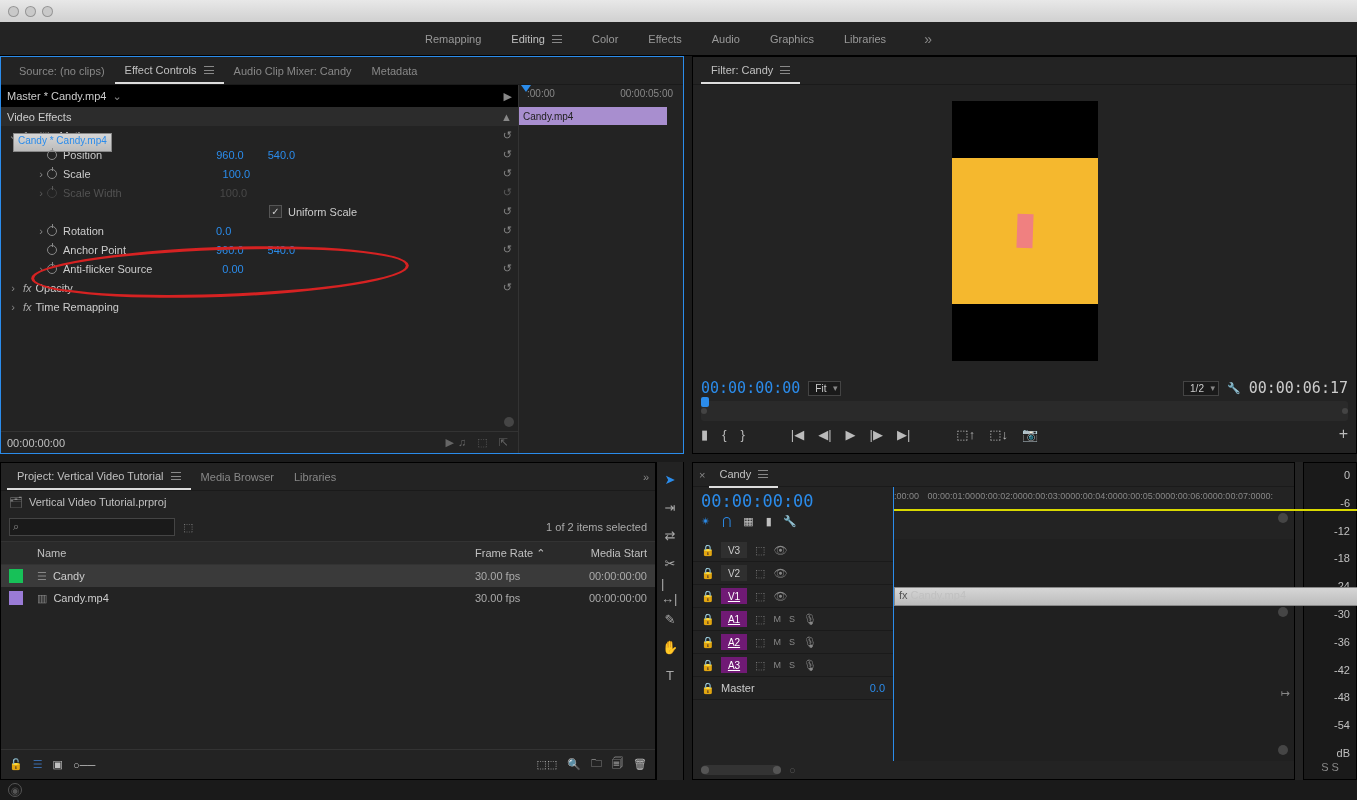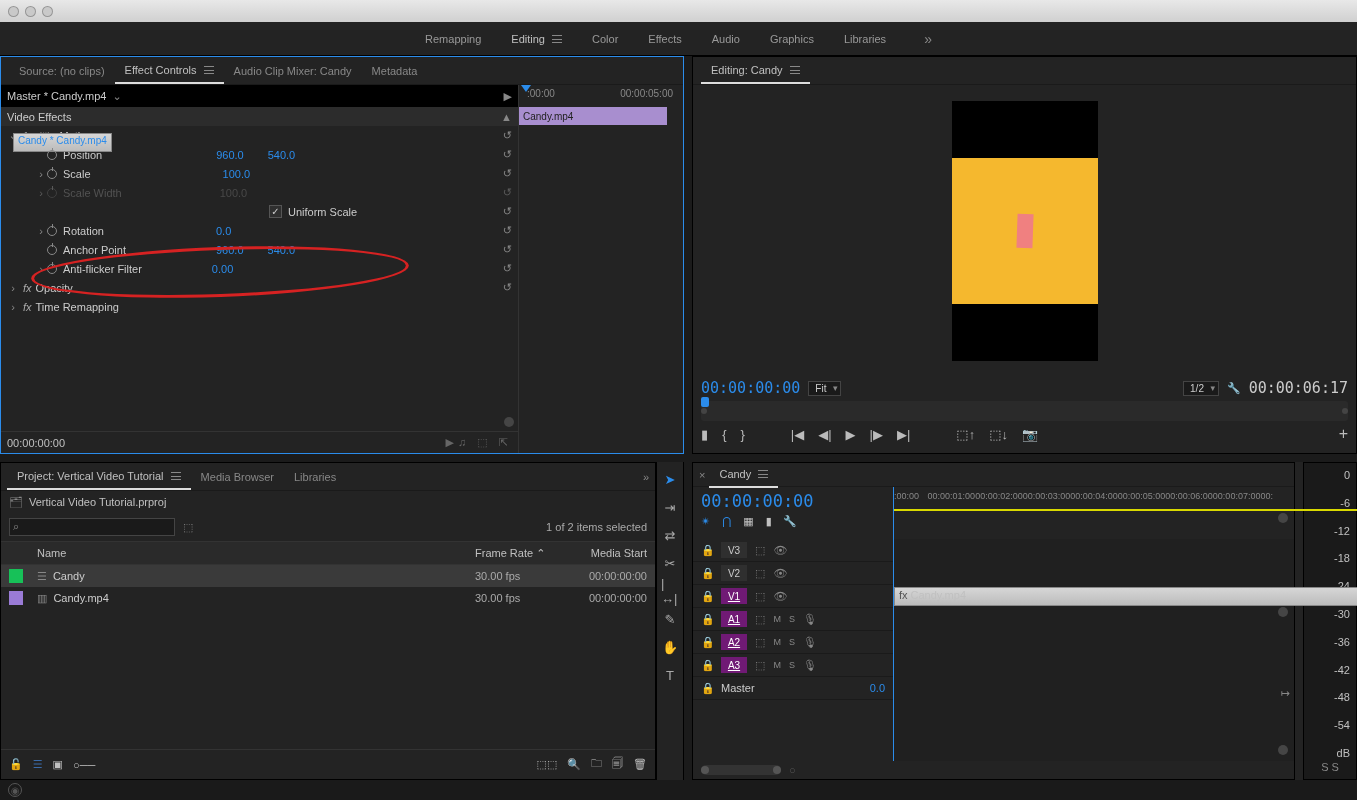--- a/index.html
+++ b/index.html
@@ -251,21 +251,21 @@
             <span style="width:86px;"></span>
             <span class="val">960.0</span>
             <span style="width:20px;"></span>
             <span class="val">540.0</span>
             <span class="reset rst"></span>
           </div>
         <div class="ec-row">
             <span class="tw" style="width:28px;"></span>
             <span class="tw">›</span>
             <span class="stop"></span>
-            <span class="lab">Anti-flicker Filter</span>
+            <span class="lab">Anti-flicker Source</span>
             <span style="width:66px;"></span>
             <span class="val">0.00</span>
             <span class="reset rst"></span>
           </div>
         <div class="ec-row">
             <span class="tw">›</span>
             <span class="fx">fx</span>
             <span class="lab">Opacity</span>
             <span class="reset rst"></span>
           </div>
@@ -289,21 +289,21 @@
         <div class="ec-play" style="left:2px;"></div>
         <div class="ec-clipbar" style="width:148px;">Candy.mp4</div>
       </div>
     </div>
   </div>
 
   <div class="gap" style="grid-column:2;grid-row:1/span 3;"></div>
 
   <div class="panel" style="grid-column:3;grid-row:1;">
     <div class="tabs">
-        <span class="tab active"><span>Editing: Candy</span> <span class="ham"></span></span>
+        <span class="tab active"><span>Filter: Candy</span> <span class="ham"></span></span>
       </div>
     <div class="prog-body">
       <div class="viewer">
         <div class="vid-frame">
             <div class="vid-inner">
               <div class="candy"></div>
             </div>
           </div>
       </div>
       <div class="prog-ctrl">

